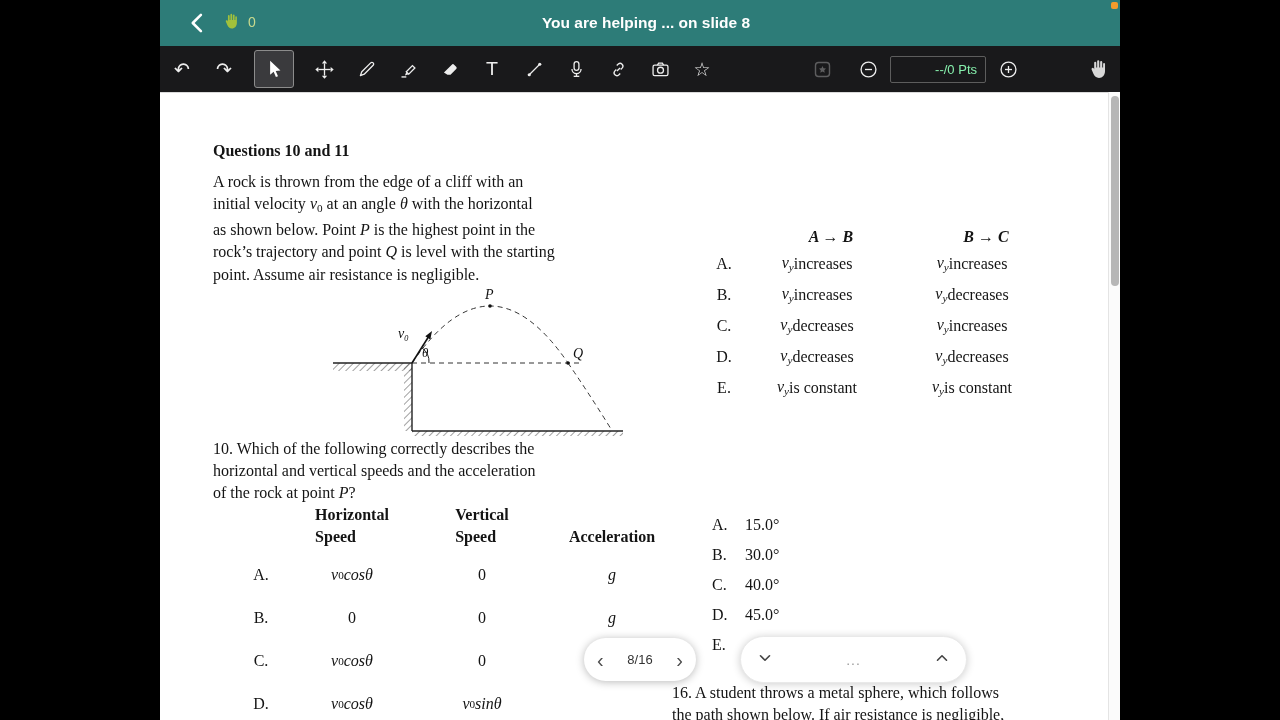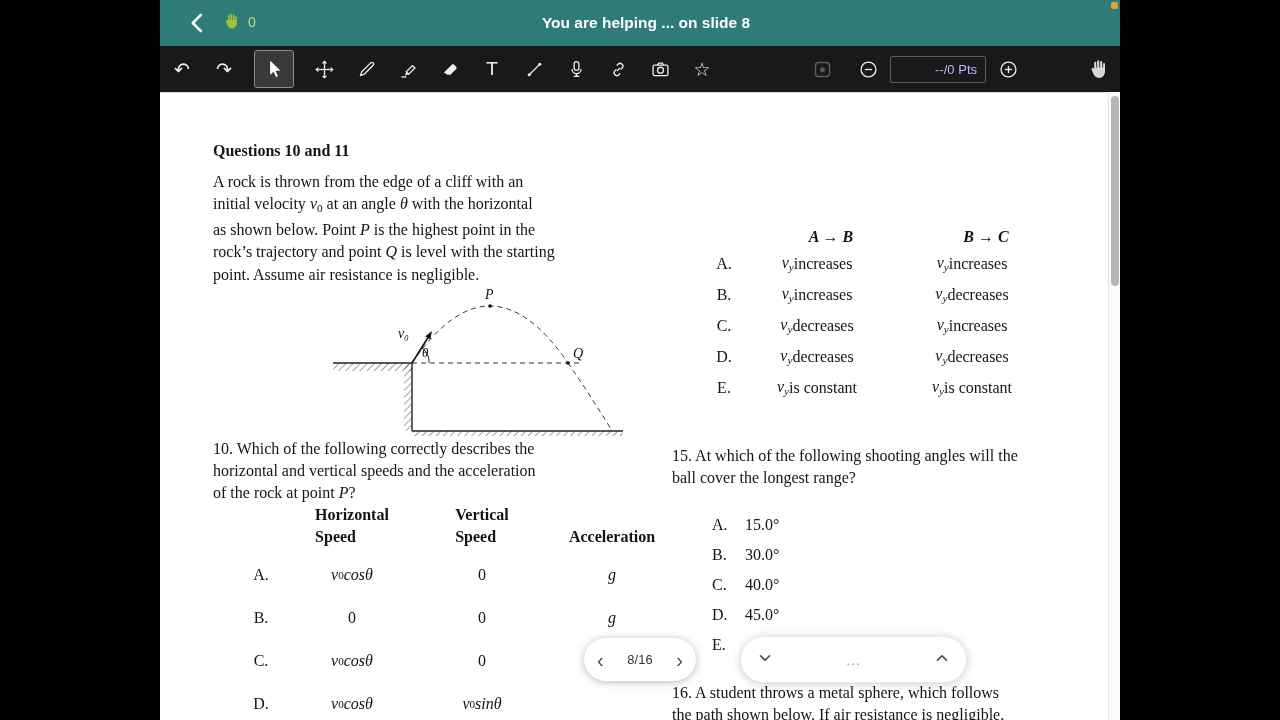--- a/index.html
+++ b/index.html
@@ -17,21 +17,21 @@
 
   
   .toolbar{position:absolute;top:46px;left:0;width:100%;height:46px;background:#19191b;display:flex;align-items:center;padding:0 10px;box-sizing:border-box;}
   .tool{width:24px;height:24px;display:flex;align-items:center;justify-content:center;background:none;border:none;padding:0;margin-right:18px;cursor:pointer;color:#ededed;}
   .tool svg{width:21px;height:21px;display:block;}
   .uni{font-family:"DejaVu Sans",sans-serif;font-size:19px;line-height:1;color:#ededed;}
   .tool.selected{width:40px;height:38px;background:#3a3a3d;border:1px solid #8c8c8c;border-radius:3px;}
   .tb-right{margin-left:auto;display:flex;align-items:center;}
   .tool.faded{opacity:.32;margin-right:22px;}
   .tool.circ{margin-right:10px;}
-  .pts{width:96px;height:27px;background:transparent;border:1px solid #5d5d5d;border-radius:2px;color:#c4b5fd;font-size:13px;text-align:right;padding:0 8px;box-sizing:border-box;margin-right:10px;font-family:"Liberation Sans",sans-serif;}
+  .pts{width:96px;height:27px;background:transparent;border:1px solid #5d5d5d;border-radius:2px;color:#86efac;font-size:13px;text-align:right;padding:0 8px;box-sizing:border-box;margin-right:10px;font-family:"Liberation Sans",sans-serif;}
   .tool.hand-right{margin-left:56px;margin-right:0;}
   .tool.hand-right svg{width:23px;height:23px;}
 
   
   .content{position:absolute;top:92px;left:0;width:948px;height:628px;background:#fff;overflow:hidden;font-family:"Liberation Serif",serif;color:#141414;border-top:1px solid #dadada;box-sizing:border-box;}
   .content .abs{position:absolute;}
   .h-bold{font-weight:bold;font-size:16px;}
   .para{font-size:16px;line-height:22.2px;}
   sub{font-size:.7em;vertical-align:-0.25em;}
 
@@ -315,21 +315,20 @@
 
           <div class="tl">D.</div>
           <div class="td"><i>v<sub>y</sub></i> decreases</div>
           <div class="td"><i>v<sub>y</sub></i> decreases</div>
 
           <div class="tl">E.</div>
           <div class="td"><i>v<sub>y</sub></i> is constant</div>
           <div class="td"><i>v<sub>y</sub></i> is constant</div>
         </div>
 
-        <div class="abs para" style="top:352px;left:0;width:436px;">15. At which of the following shooting angles will the<br>ball cover the longest range?</div>
 
         <div class="q15-options">
           <div class="opt">
             <span class="opt-letter">A.</span>
             <span>15.0°</span>
           </div>
           <div class="opt">
             <span class="opt-letter">B.</span>
             <span>30.0°</span>
           </div>

